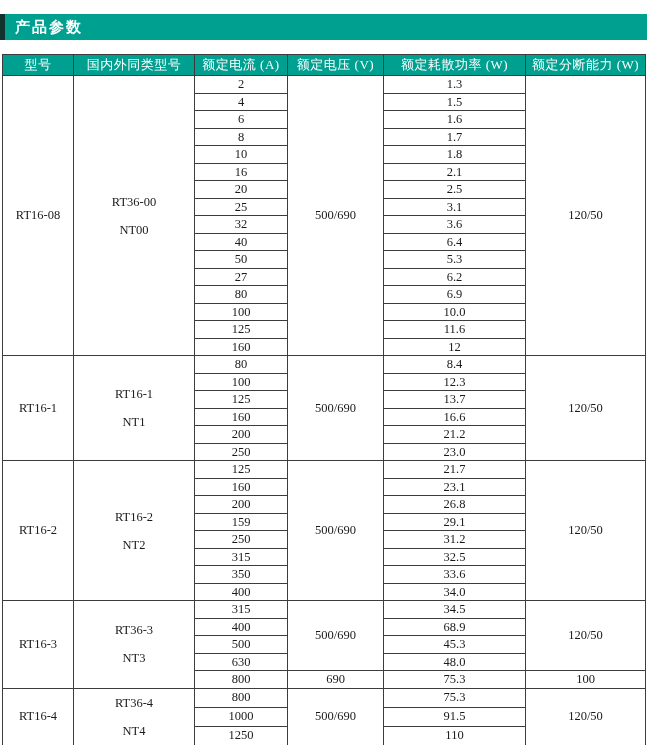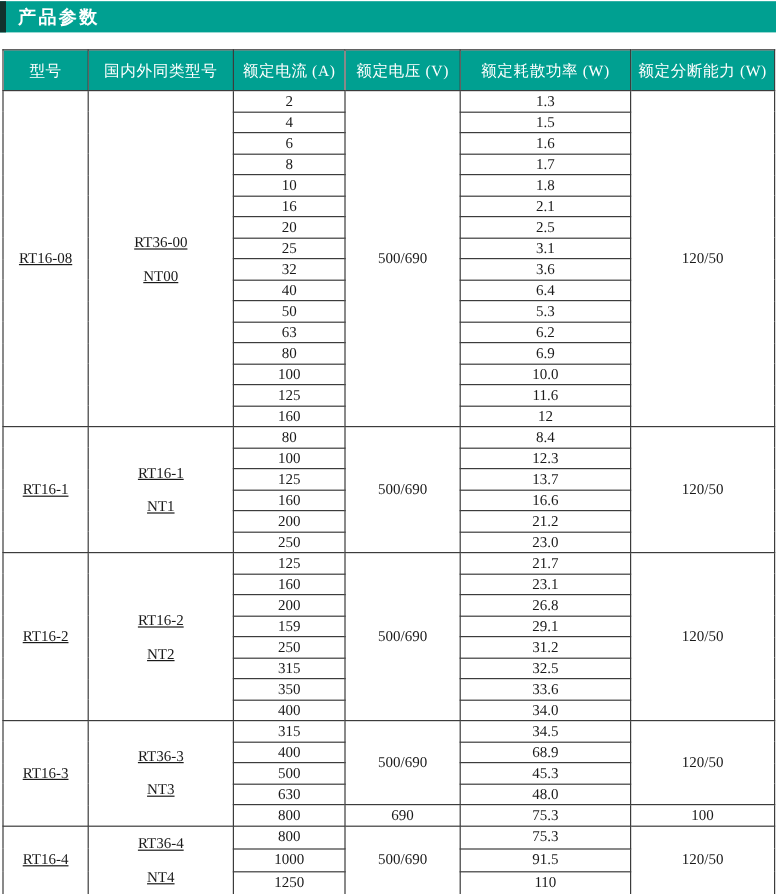--- a/index.html
+++ b/index.html
@@ -16,21 +16,21 @@
     width: 647px;
   }
   body {
     font-family: "Liberation Serif", "DejaVu Serif", serif;
     color: var(--text);
   }
   .page { width: 647px; }
 
   
   .title-bar {
-    margin-top: 1px;
+    margin-top: 14px;
     width: 647px;
     height: 26px;
     background: var(--accent);
     display: flex;
     align-items: center;
   }
   .title-accent {
     width: 5px;
     height: 26px;
     background: var(--accent-dark);
@@ -57,30 +57,30 @@
     text-align: center;
     vertical-align: middle;
     padding: 0;
     overflow: hidden;
   }
   table.params thead th {
     background: var(--accent);
     color: var(--header-text);
     font-weight: normal;
     font-size: 13px;
-    height: 34px;
+    height: 21px;
     letter-spacing: 0.5px;
   }
   table.params tbody td {
     font-size: 12.5px;
     height: 16.5px;
     line-height: 16.5px;
     background: #ffffff;
   }
-  td.model-cell, td.equiv-cell { font-size: 12.5px; text-decoration: underline; }
+  td.model-cell, td.equiv-cell { font-size: 12.5px; }
   td.equiv-cell .equiv-line { line-height: 28px; }
 </style>
 </head>
 <body>
 
 <div class="page">
   <div class="title-bar">
     <span class="title-accent"></span>
     <span class="title-text">产品参数</span>
   </div>
@@ -151,21 +151,21 @@
           </tr>
           <tr>
             <td>40</td>
             <td>6.4</td>
           </tr>
           <tr>
             <td>50</td>
             <td>5.3</td>
           </tr>
           <tr>
-            <td>63</td>
+            <td>27</td>
             <td>6.2</td>
           </tr>
           <tr>
             <td>80</td>
             <td>6.9</td>
           </tr>
           <tr>
             <td>100</td>
             <td>10.0</td>
           </tr>

